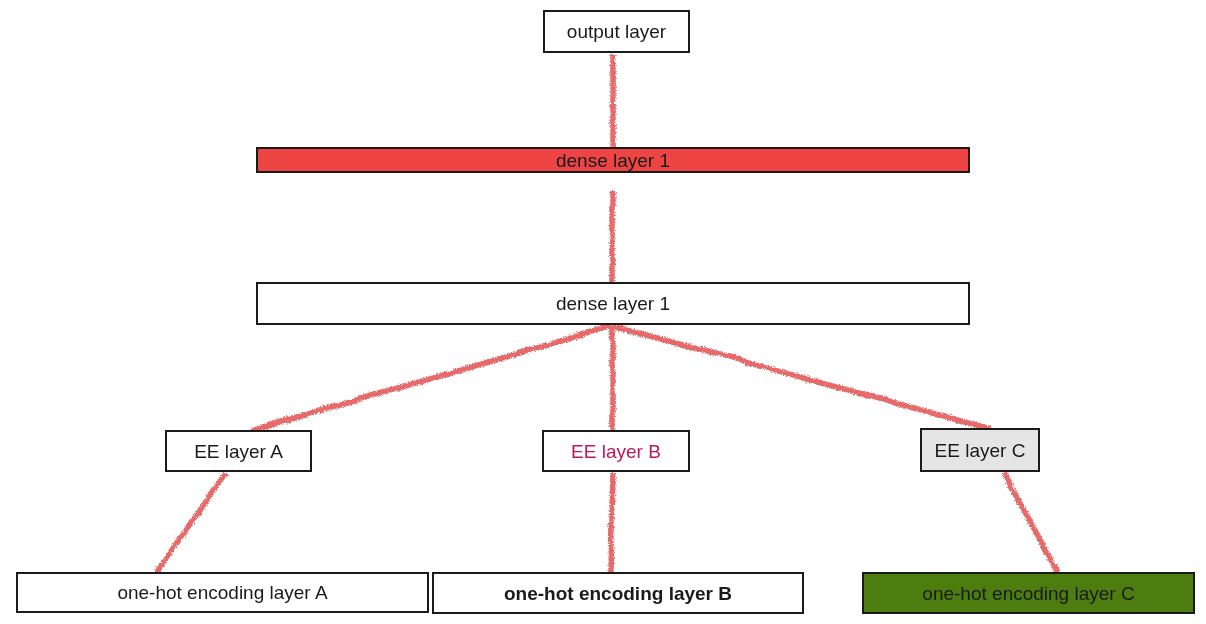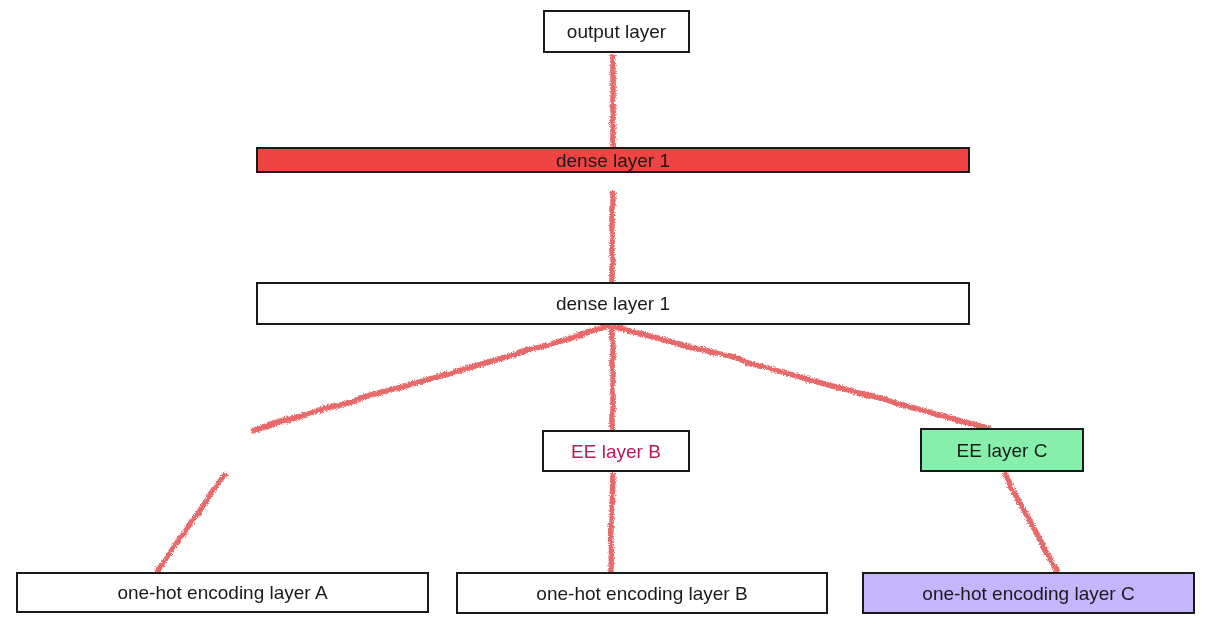--- a/index.html
+++ b/index.html
@@ -58,29 +58,32 @@
   <div class="nodes-layer" id="nodes-layer">
       <div class="node" style="left: 543px; top: 10px; width: 147px; height: 43px; border-color: rgb(26, 26, 26); background: rgb(255, 255, 255); color: rgb(26, 26, 26);">
         <span>output layer</span>
       </div>
       <div class="node" style="left: 256px; top: 147px; width: 714px; height: 26px; border-color: rgb(26, 26, 26); background: #ef4444; color: rgb(26, 26, 26);">
         <span>dense layer 1</span>
       </div>
       <div class="node" style="left: 256px; top: 282px; width: 714px; height: 43px; border-color: rgb(26, 26, 26); background: rgb(255, 255, 255); color: rgb(26, 26, 26);">
         <span>dense layer 1</span>
       </div>
+      <div class="node" style="left: 165px; top: 430px; width: 147px; height: 42px; border-color: rgb(26, 26, 26); background: rgb(255, 255, 255); color: rgb(26, 26, 26);">
+        <span>EE layer A</span>
+      </div>
       <div class="node" style="left: 542px; top: 430px; width: 148px; height: 42px; border-color: rgb(26, 26, 26); background: rgb(255, 255, 255); color: #be185d;">
         <span>EE layer B</span>
       </div>
-      <div class="node" style="left: 920px; top: 428px; width: 164px; height: 44px; border-color: rgb(26, 26, 26); background: #86efac; color: rgb(26, 26, 26);">
+      <div class="node" style="left: 920px; top: 428px; width: 120px; height: 44px; border-color: rgb(26, 26, 26); background: #e5e5e5; color: rgb(26, 26, 26);">
         <span>EE layer C</span>
       </div>
       <div class="node" style="left: 16px; top: 572px; width: 413px; height: 41px; border-color: rgb(26, 26, 26); background: rgb(255, 255, 255); color: rgb(26, 26, 26);">
         <span>one-hot encoding layer A</span>
       </div>
-      <div class="node" style="left: 456px; top: 572px; width: 372px; height: 42px; border-color: rgb(26, 26, 26); background: rgb(255, 255, 255); color: rgb(26, 26, 26);">
+      <div class="node" style="left: 432px; top: 572px; width: 372px; height: 42px; border-color: rgb(26, 26, 26); background: rgb(255, 255, 255); color: rgb(26, 26, 26); font-weight: bold;">
         <span>one-hot encoding layer B</span>
       </div>
-      <div class="node" style="left: 862px; top: 572px; width: 333px; height: 42px; border-color: rgb(26, 26, 26); background: #c4b5fd; color: rgb(26, 26, 26);">
+      <div class="node" style="left: 862px; top: 572px; width: 333px; height: 42px; border-color: rgb(26, 26, 26); background: #4d7c0f; color: rgb(26, 26, 26);">
         <span>one-hot encoding layer C</span>
       </div>
     </div>
 </div>
 
 </body></html>

